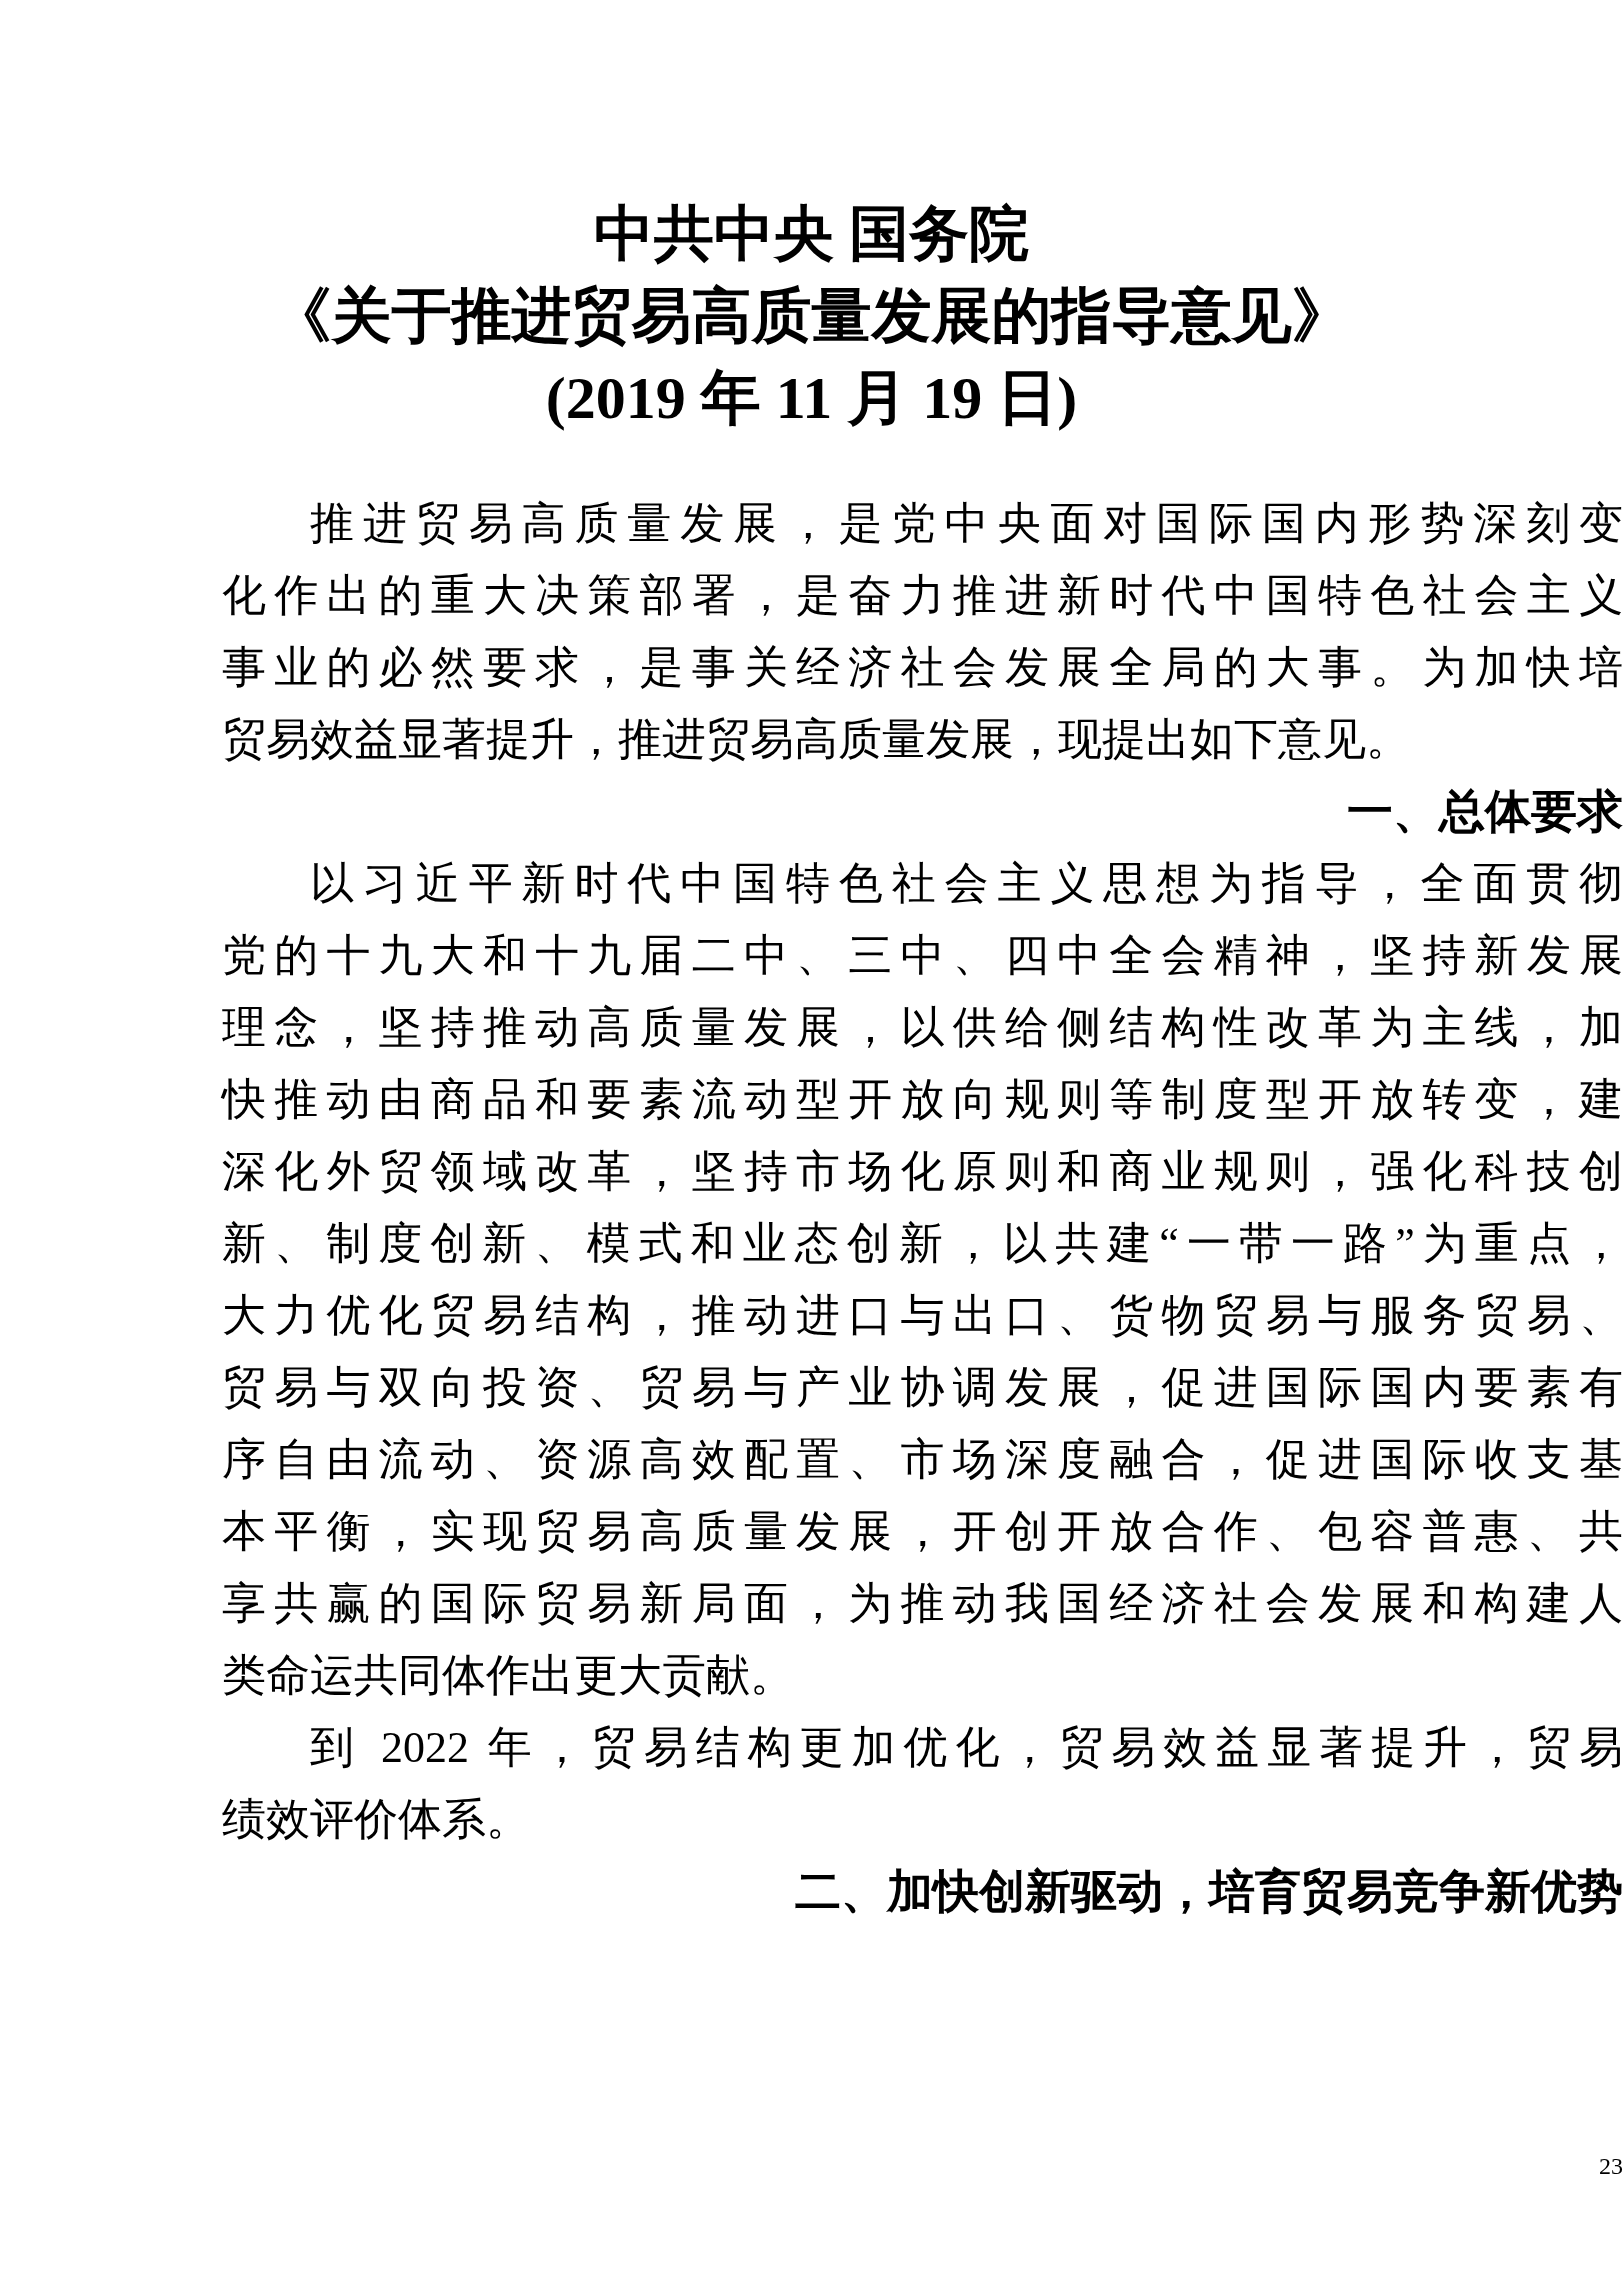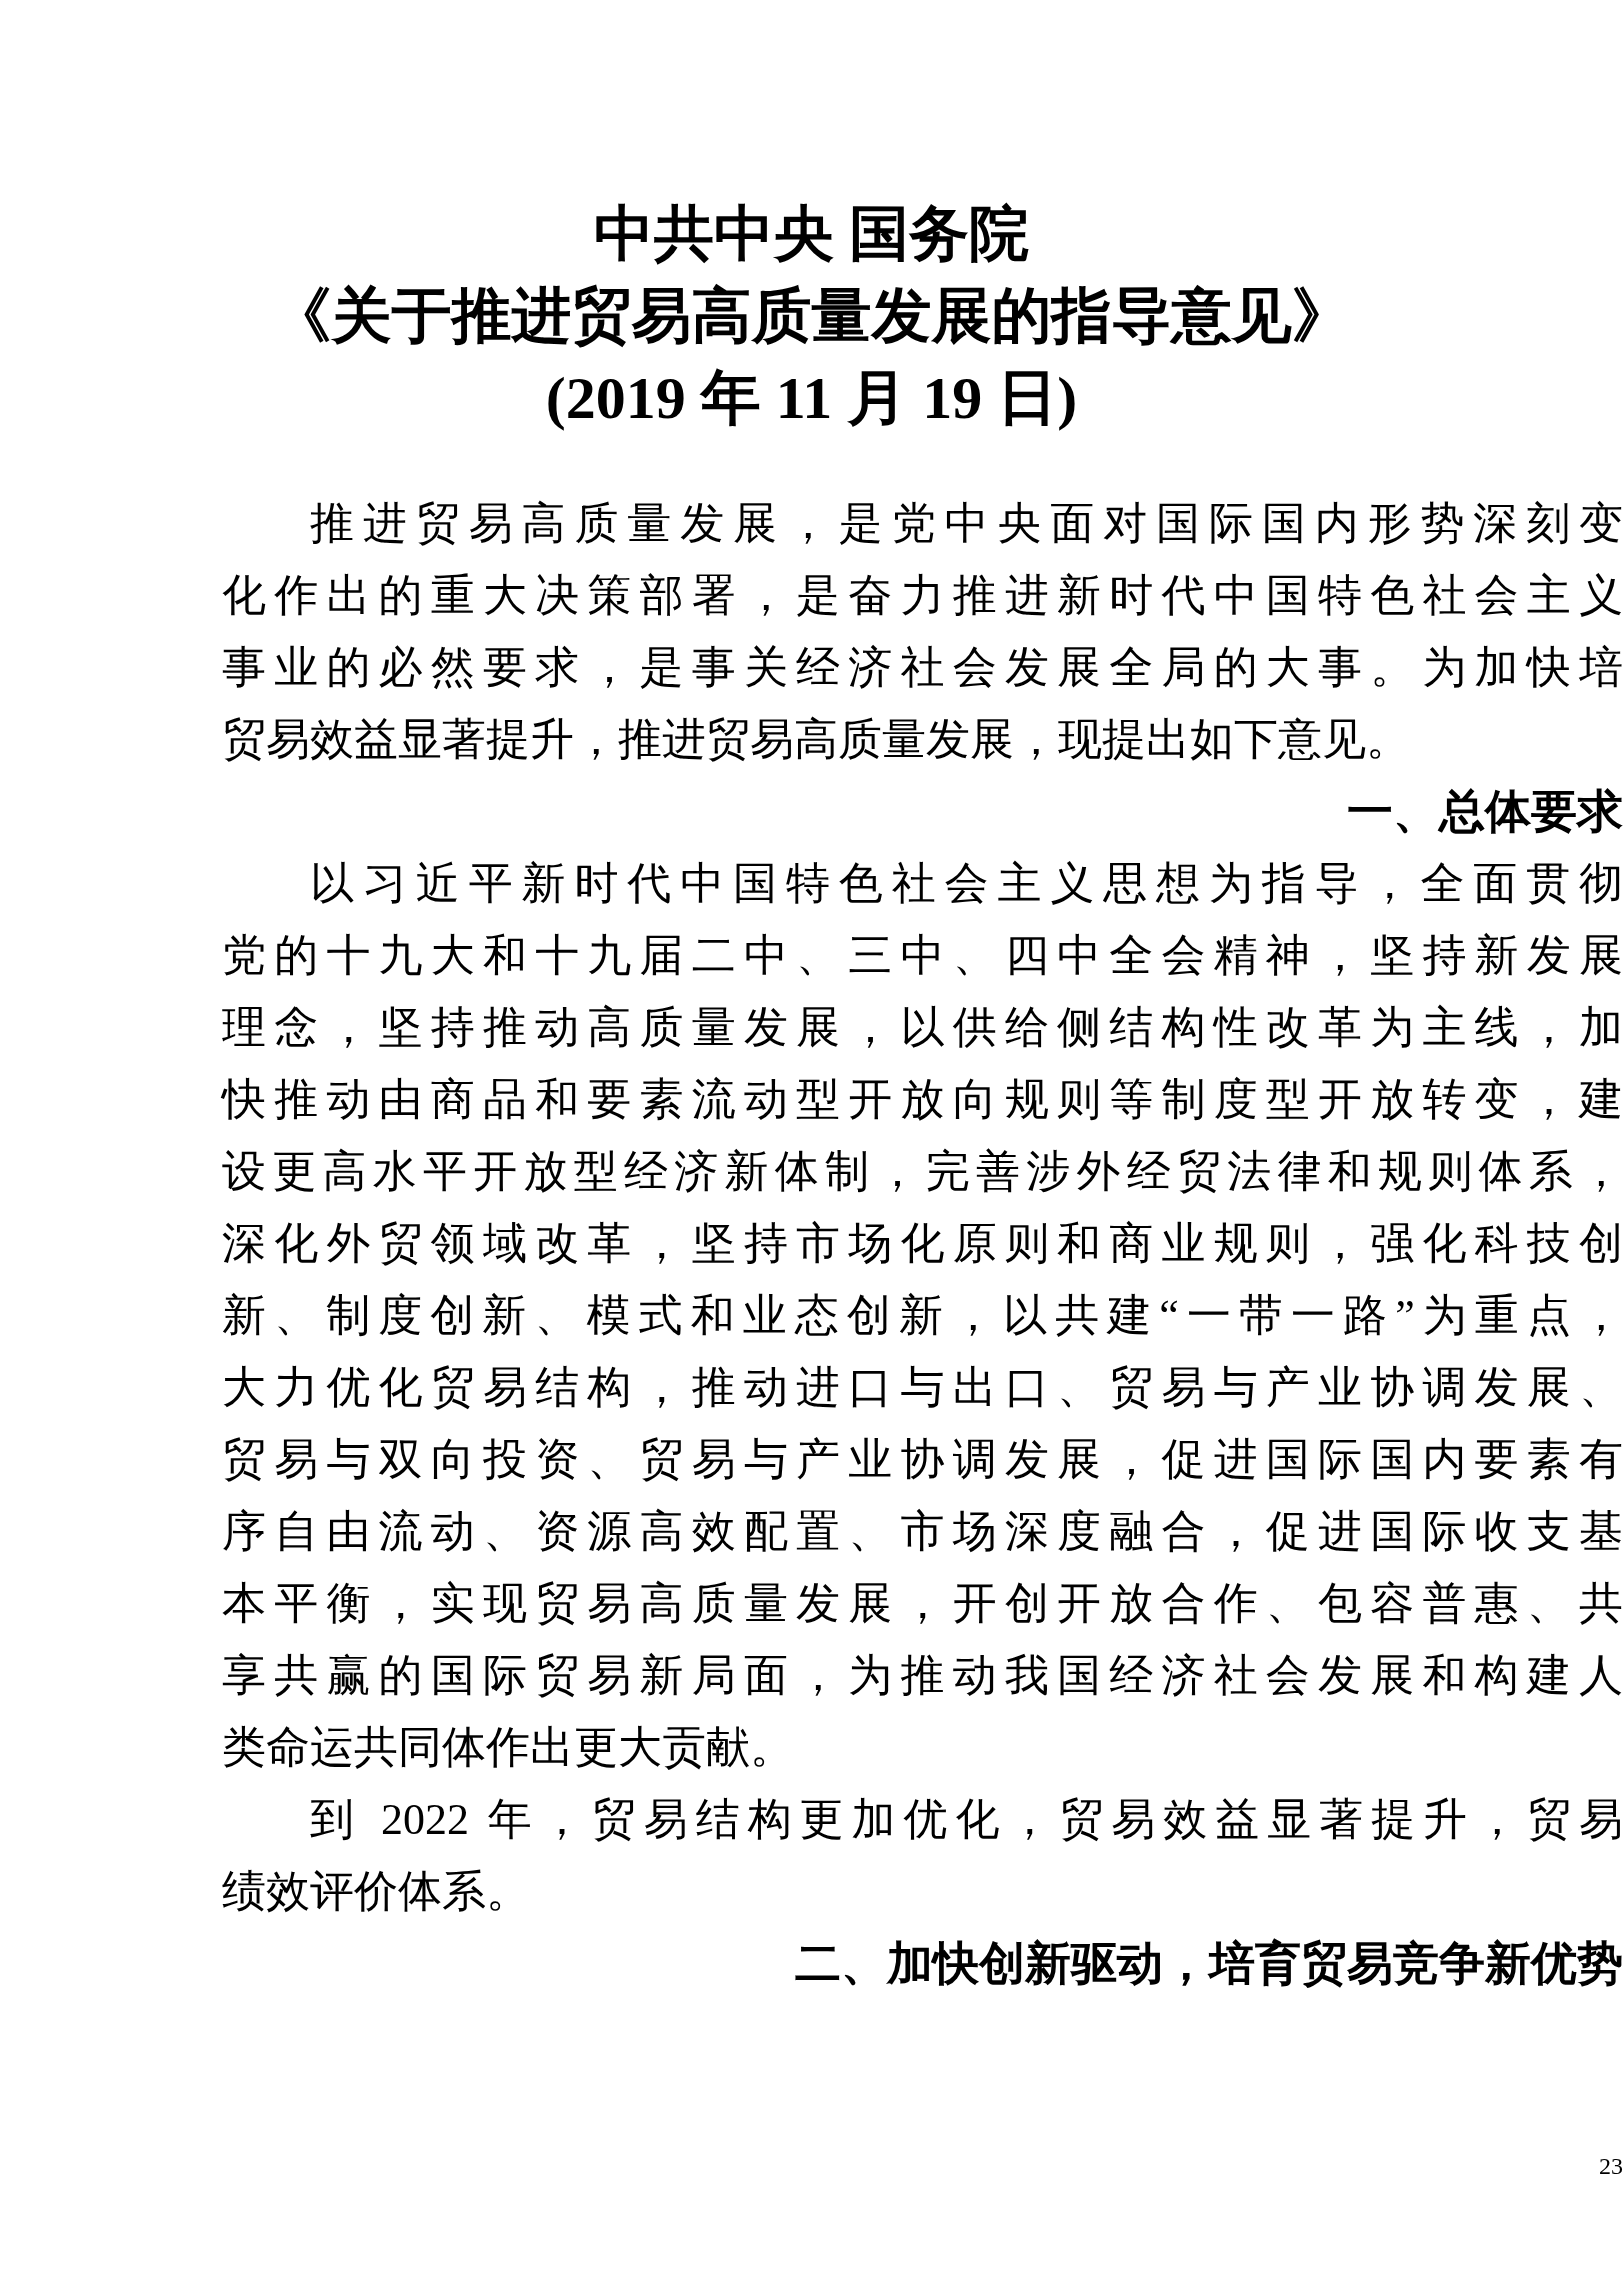--- a/index.html
+++ b/index.html
@@ -75,24 +75,23 @@
   <div class="body-block">
       <div class="text-line first">推进贸易高质量发展，是党中央面对国际国内形势深刻变</div>
       <div class="text-line">化作出的重大决策部署，是奋力推进新时代中国特色社会主义</div>
       <div class="text-line">事业的必然要求，是事关经济社会发展全局的大事。为加快培</div>
       <div class="text-line last">贸易效益显著提升，推进贸易高质量发展，现提出如下意见。</div>
       <div class="heading">一、总体要求</div>
       <div class="text-line first">以习近平新时代中国特色社会主义思想为指导，全面贯彻</div>
       <div class="text-line">党的十九大和十九届二中、三中、四中全会精神，坚持新发展</div>
       <div class="text-line">理念，坚持推动高质量发展，以供给侧结构性改革为主线，加</div>
       <div class="text-line">快推动由商品和要素流动型开放向规则等制度型开放转变，建</div>
-      <div class="text-line">设更高水平开放型经济新体制，完善涉外经贸法律和规则体系，</div>
       <div class="text-line">深化外贸领域改革，坚持市场化原则和商业规则，强化科技创</div>
       <div class="text-line">新、制度创新、模式和业态创新，以共建“一带一路”为重点，</div>
-      <div class="text-line">大力优化贸易结构，推动进口与出口、贸易与产业协调发展、</div>
+      <div class="text-line">大力优化贸易结构，推动进口与出口、货物贸易与服务贸易、</div>
       <div class="text-line">贸易与双向投资、贸易与产业协调发展，促进国际国内要素有</div>
       <div class="text-line">序自由流动、资源高效配置、市场深度融合，促进国际收支基</div>
       <div class="text-line">本平衡，实现贸易高质量发展，开创开放合作、包容普惠、共</div>
       <div class="text-line">享共赢的国际贸易新局面，为推动我国经济社会发展和构建人</div>
       <div class="text-line last">类命运共同体作出更大贡献。</div>
       <div class="text-line first">到 2022 年，贸易结构更加优化，贸易效益显著提升，贸易</div>
       <div class="text-line last">绩效评价体系。</div>
       <div class="heading">二、加快创新驱动，培育贸易竞争新优势</div>
     </div>
 

